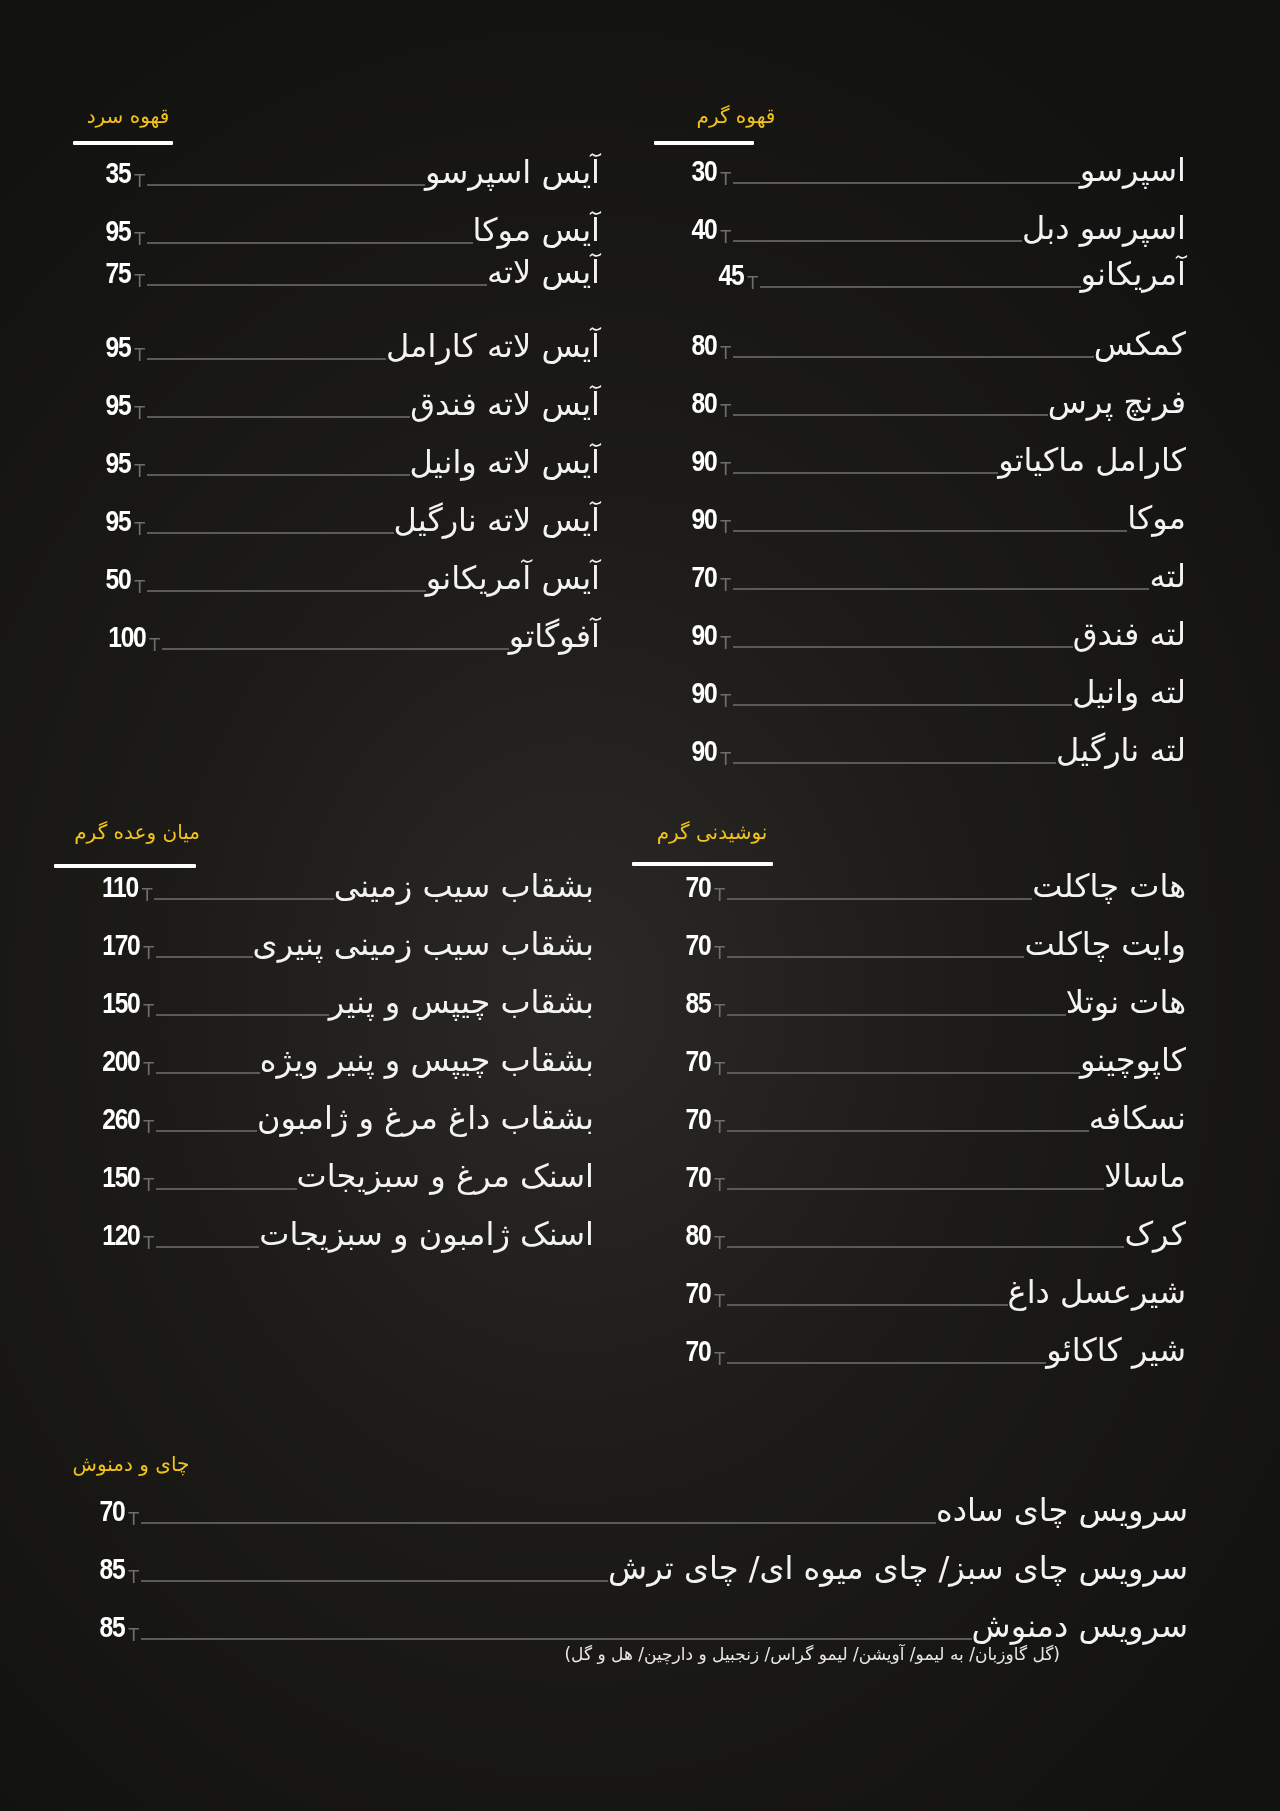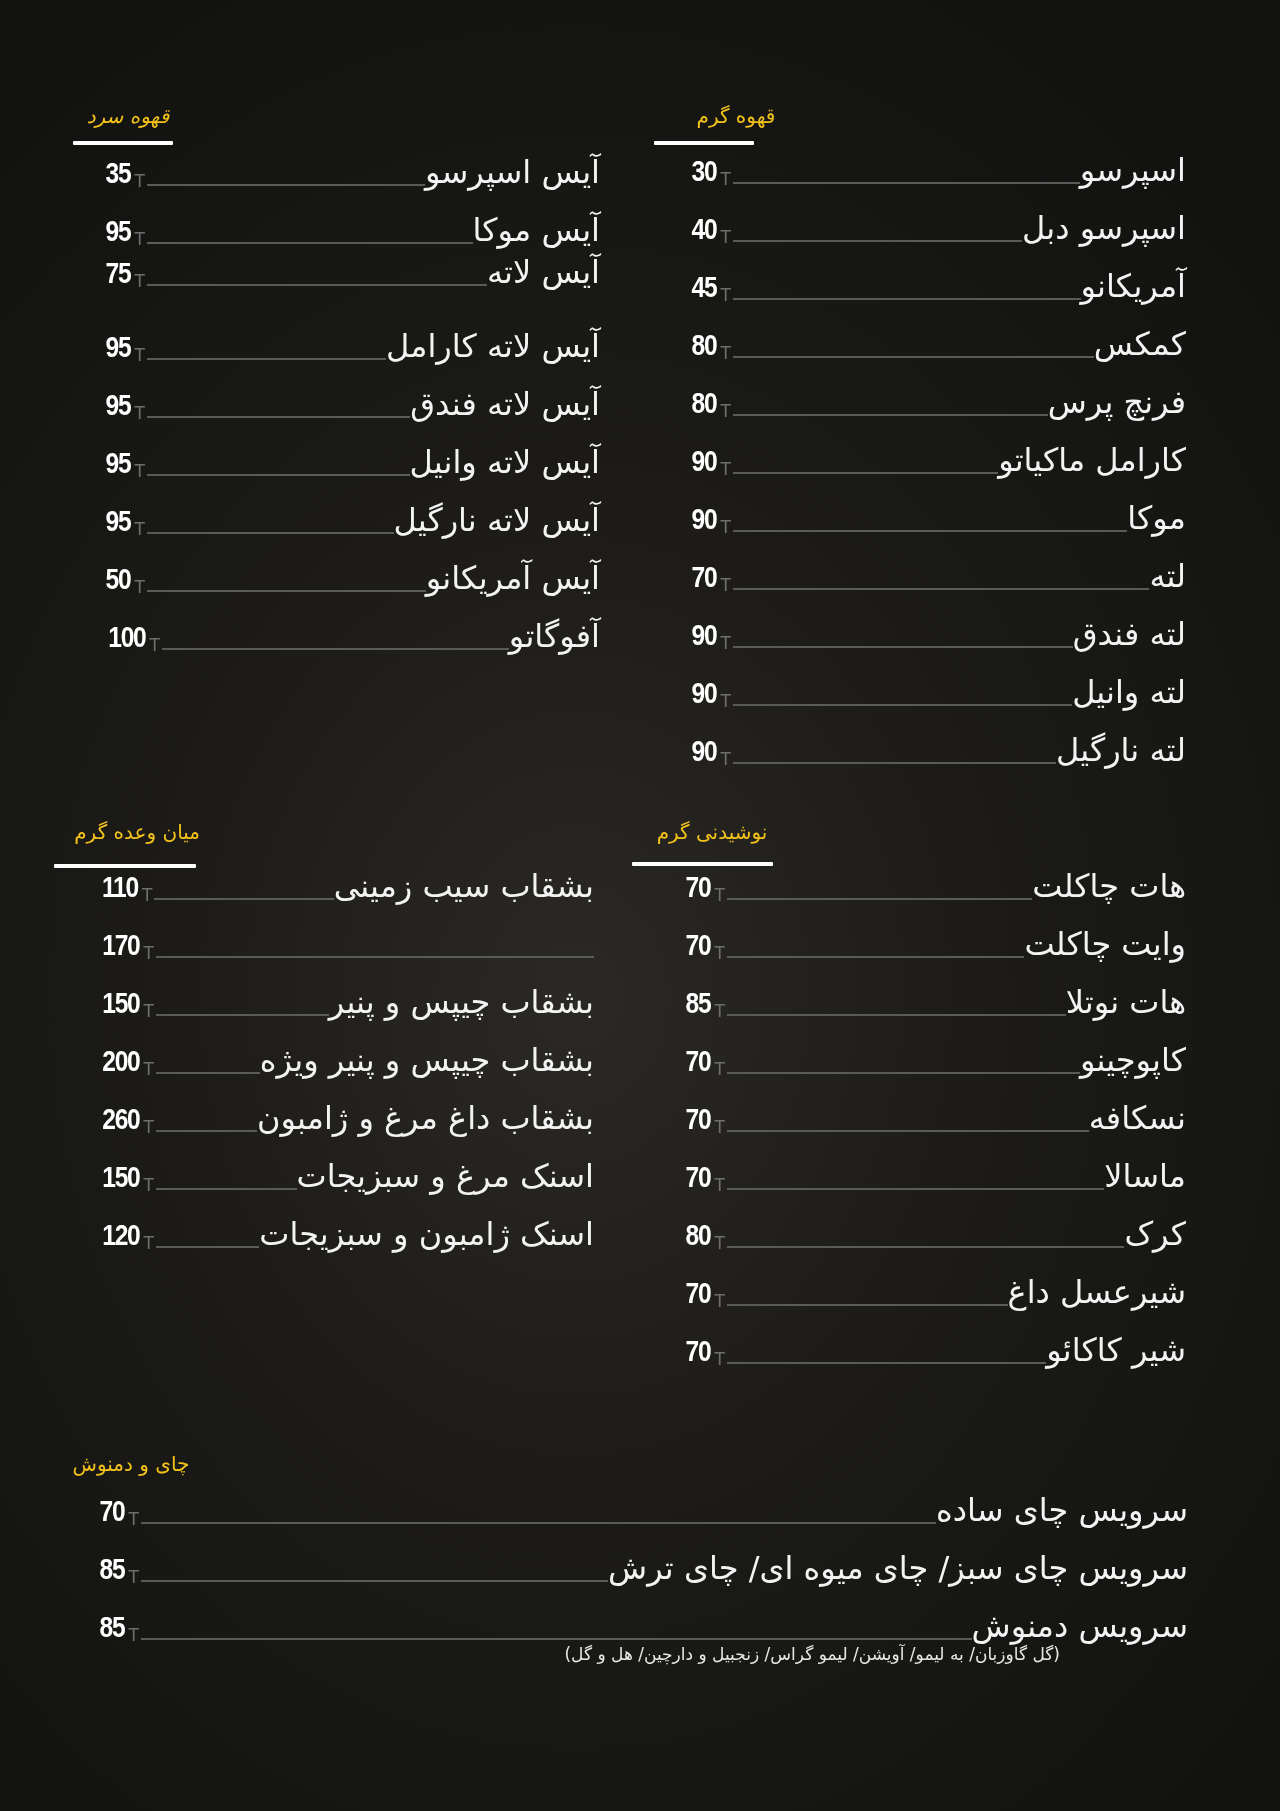--- a/index.html
+++ b/index.html
@@ -55,21 +55,21 @@
         <span class="tmark">T</span>
         <span class="leader"></span>
         <span class="name">اسپرسو</span>
       </div>
       <div class="row" style="top: 90px;">
         <span class="price">40</span>
         <span class="tmark">T</span>
         <span class="leader"></span>
         <span class="name">اسپرسو دبل</span>
       </div>
-      <div class="row" style="top: 148px;">
+      <div class="row" style="top: 136px; margin-left: 27px;">
         <span class="price">45</span>
         <span class="tmark">T</span>
         <span class="leader"></span>
         <span class="name">آمریکانو</span>
       </div>
       <div class="row" style="top: 206px;">
         <span class="price">80</span>
         <span class="tmark">T</span>
         <span class="leader"></span>
         <span class="name">کمکس</span>
@@ -113,21 +113,21 @@
       <div class="row" style="top: 612px;">
         <span class="price">90</span>
         <span class="tmark">T</span>
         <span class="leader"></span>
         <span class="name">لته نارگیل</span>
       </div>
     </div>
 </div>
 
 <div class="section" style="left:100px; top:100px; width:500px; height:560px;">
-  <div class="sec-title" style="left:-22px; width:100px; text-align:center; top:4px;font-style:italic;">قهوه سرد</div>
+  <div class="sec-title" style="left:-22px; width:100px; text-align:center; top:4px;">قهوه سرد</div>
   <div class="sec-underline" style="left:-27px; width:100px; top:41px;"></div>
   <div id="cold-coffee-rows">
       <div class="row" style="top: 34px;">
         <span class="price">35</span>
         <span class="tmark">T</span>
         <span class="leader"></span>
         <span class="name">آیس اسپرسو</span>
       </div>
       <div class="row" style="top: 92px;">
         <span class="price">95</span>
@@ -248,20 +248,21 @@
       <div class="row" style="top: 32px;">
         <span class="price">110</span>
         <span class="tmark">T</span>
         <span class="leader"></span>
         <span class="name">بشقاب سیب زمینی</span>
       </div>
       <div class="row" style="top: 90px;">
         <span class="price">170</span>
         <span class="tmark">T</span>
         <span class="leader"></span>
+        <span class="name">بشقاب سیب زمینی پنیری</span>
       </div>
       <div class="row" style="top: 148px;">
         <span class="price">150</span>
         <span class="tmark">T</span>
         <span class="leader"></span>
         <span class="name">بشقاب چیپس و پنیر</span>
       </div>
       <div class="row" style="top: 206px;">
         <span class="price">200</span>
         <span class="tmark">T</span>

